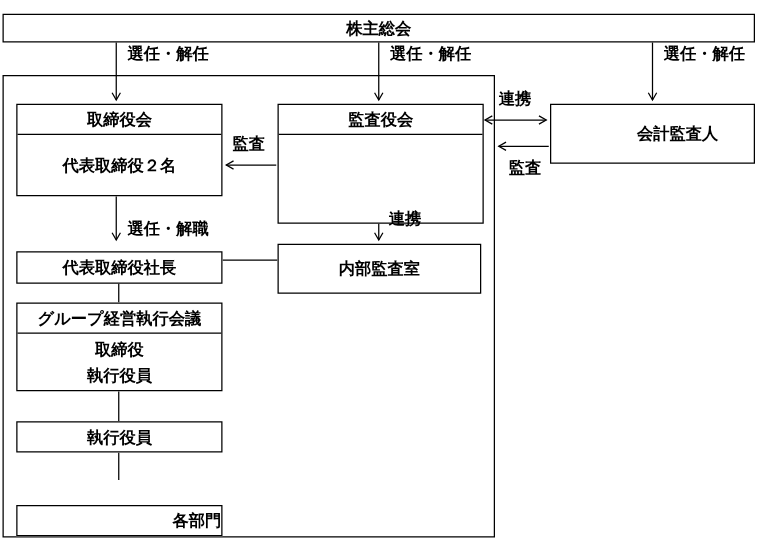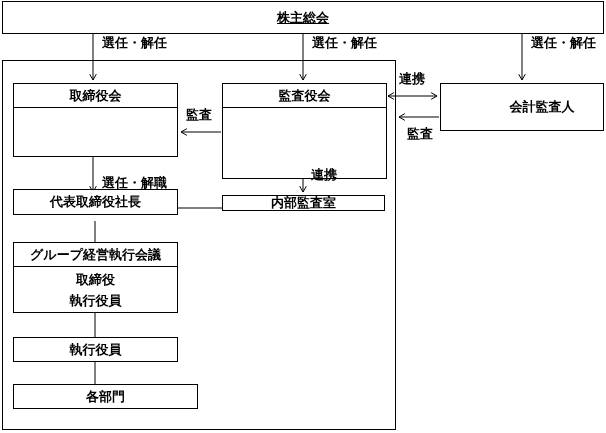--- a/index.html
+++ b/index.html
@@ -18,29 +18,29 @@
     height:23px;line-height:23px;border-bottom:1px solid #000;text-align:center;
   }
   .box-body{
     display:flex;flex-direction:column;justify-content:center;align-items:center;
     text-align:center;line-height:21px;flex:1;
   }
   .compound{display:flex;flex-direction:column;}
   .simple{display:flex;align-items:center;justify-content:center;}
   .edge-label{position:absolute;white-space:nowrap;line-height:14px;}
   
-  .n-shareholders{left:2px;top:1px;width:602px;height:33px;text-decoration:underline;}
+  .n-shareholders{left:2px;top:11px;width:602px;height:23px;}
   .n-board{left:13px;top:83px;width:165px;height:74px;}
   .n-audit-board{left:222px;top:83px;width:165px;height:96px;}
   .n-accounting-auditor{left:440px;top:83px;width:164px;height:48px;padding-left:40px;}
-  .n-president{left:13px;top:189px;width:165px;height:26px;}
-  .n-internal-audit{left:222px;top:195px;width:163px;height:16px;}
+  .n-president{left:13px;top:201px;width:165px;height:26px;}
+  .n-internal-audit{left:222px;top:195px;width:163px;height:40px;}
   .n-group-meeting{left:13px;top:242px;width:165px;height:71px;justify-content:flex-end;}
   .n-executive-officers{left:13px;top:337px;width:165px;height:25px;}
-  .n-departments{left:13px;top:384px;width:185px;height:25px;}
+  .n-departments{left:13px;top:404px;width:165px;height:25px;justify-content:flex-end;}
   .n-container{left:2px;top:60px;width:394px;height:370px;}
   
   .l-elect-left{left:102px;top:36px;}
   .l-elect-center{left:312px;top:36px;}
   .l-elect-right{left:531px;top:36px;}
   .l-audit-left{left:186px;top:108px;}
   .l-elect-remove{left:102px;top:176px;}
   .l-coop-vert{left:311px;top:168px;}
   .l-coop-horiz{left:399px;top:72px;}
   .l-audit-right{left:407px;top:127px;}
@@ -72,20 +72,21 @@
 
   <div class="frame n-container"></div>
 
   <div class="box simple n-shareholders">
     <span>株主総会</span>
   </div>
 
   <div class="box compound n-board">
     <div class="box-header">取締役会</div>
     <div class="box-body">
+      <div>代表取締役２名</div>
     </div>
   </div>
 
   <div class="box compound n-audit-board">
     <div class="box-header">監査役会</div>
     <div class="box-body">
     </div>
   </div>
 
   <div class="box simple n-accounting-auditor">

